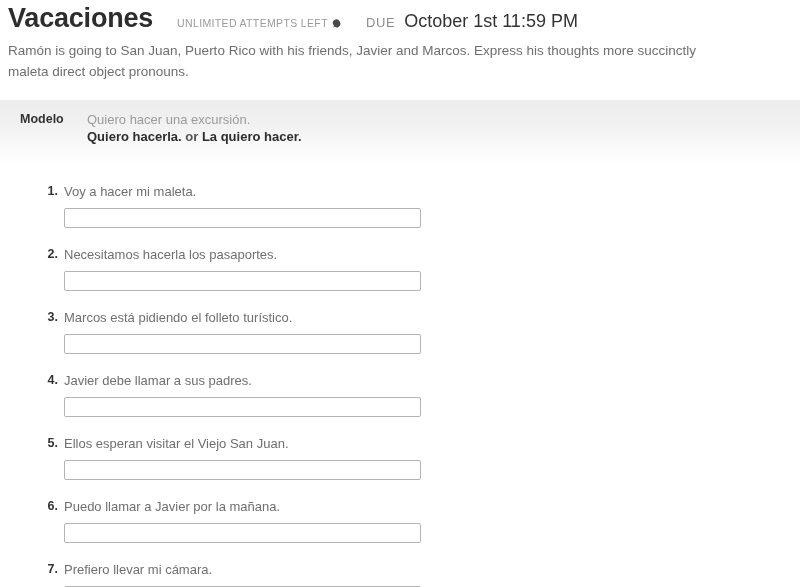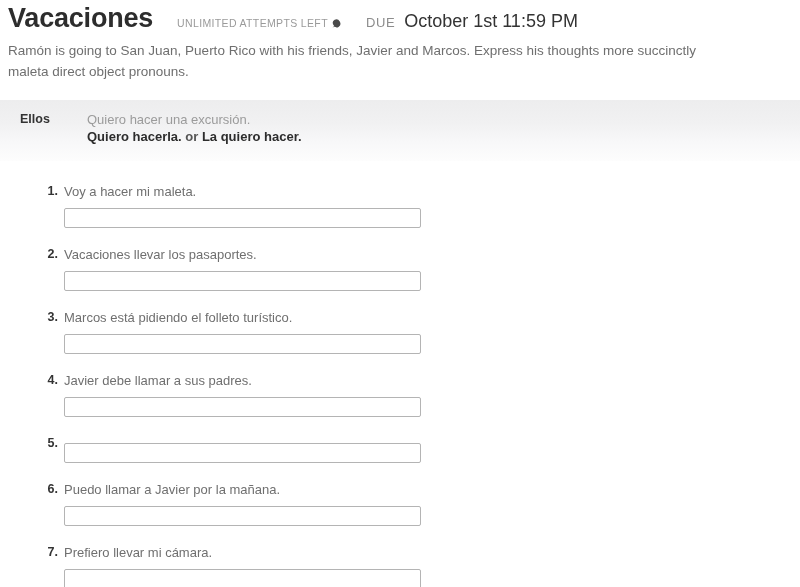--- a/index.html
+++ b/index.html
@@ -168,59 +168,60 @@
           <path d="M1.6 9.6 L4.2 7.0 L5.0 8.0 Z" fill="#4a4a4a"></path>
         </svg></span>
   </span>
   <span class="due-label">DUE</span>
   <span class="due-date">October 1st 11:59 PM</span>
 </div>
 
 <p class="intro-paragraph">Ramón is going to San Juan, Puerto Rico with his friends, Javier and Marcos. Express his thoughts more succinctly maleta direct object pronouns.</p>
 
 <div class="modelo-box">
-  <div class="modelo-label">Ellos</div>
+  <div class="modelo-label">Modelo</div>
   <div class="modelo-lines">
     <div class="modelo-prompt">Quiero hacer una excursión.</div>
     <div class="modelo-answers"><span class="bold">Quiero hacerla.</span><span class="conj"> or </span><span class="bold">La quiero hacer.</span></div>
   </div>
 </div>
 
 <ol class="question-list">
   <li class="question-item">
     <span class="question-number">1.</span>
     <div class="question-body">
       <div class="question-text">Voy a hacer mi maleta.</div>
       <input class="answer-input" type="text" value="" style="">
     </div>
   </li>
   <li class="question-item">
     <span class="question-number">2.</span>
     <div class="question-body">
-      <div class="question-text">Vacaciones llevar los pasaportes.</div>
+      <div class="question-text">Necesitamos hacerla los pasaportes.</div>
       <input class="answer-input" type="text" value="" style="">
     </div>
   </li>
   <li class="question-item">
     <span class="question-number">3.</span>
     <div class="question-body">
       <div class="question-text">Marcos está pidiendo el folleto turístico.</div>
       <input class="answer-input" type="text" value="" style="">
     </div>
   </li>
   <li class="question-item">
     <span class="question-number">4.</span>
     <div class="question-body">
       <div class="question-text">Javier debe llamar a sus padres.</div>
       <input class="answer-input" type="text" value="" style="">
     </div>
   </li>
   <li class="question-item">
     <span class="question-number">5.</span>
     <div class="question-body">
+      <div class="question-text">Ellos esperan visitar el Viejo San Juan.</div>
       <input class="answer-input" type="text" value="" style="">
     </div>
   </li>
   <li class="question-item">
     <span class="question-number">6.</span>
     <div class="question-body">
       <div class="question-text">Puedo llamar a Javier por la mañana.</div>
       <input class="answer-input" type="text" value="" style="">
     </div>
   </li>

